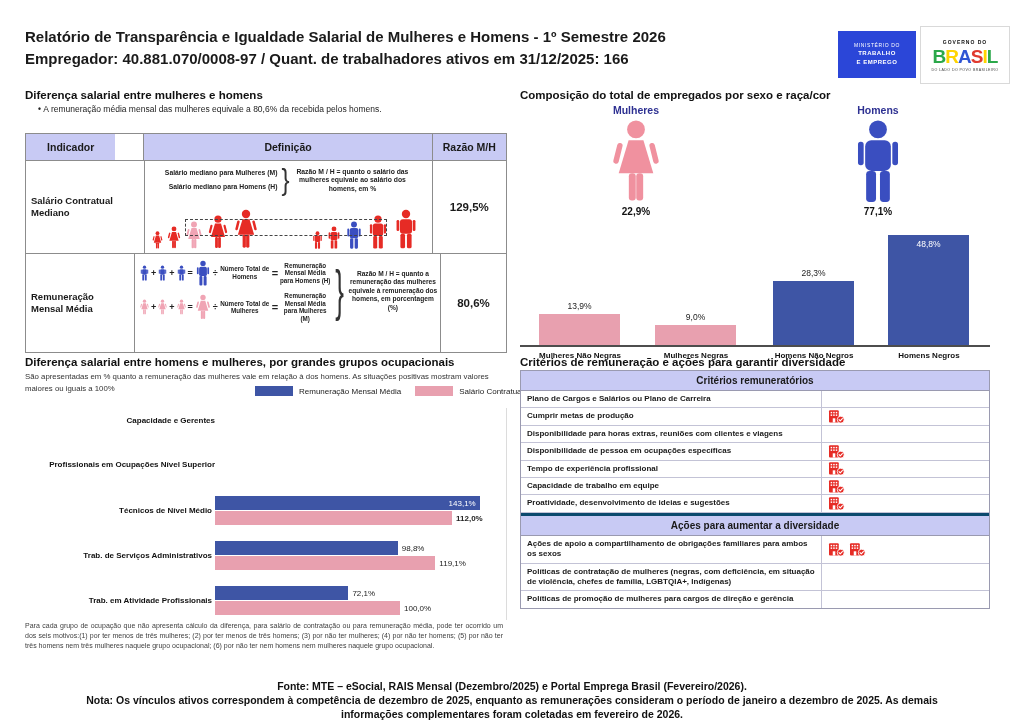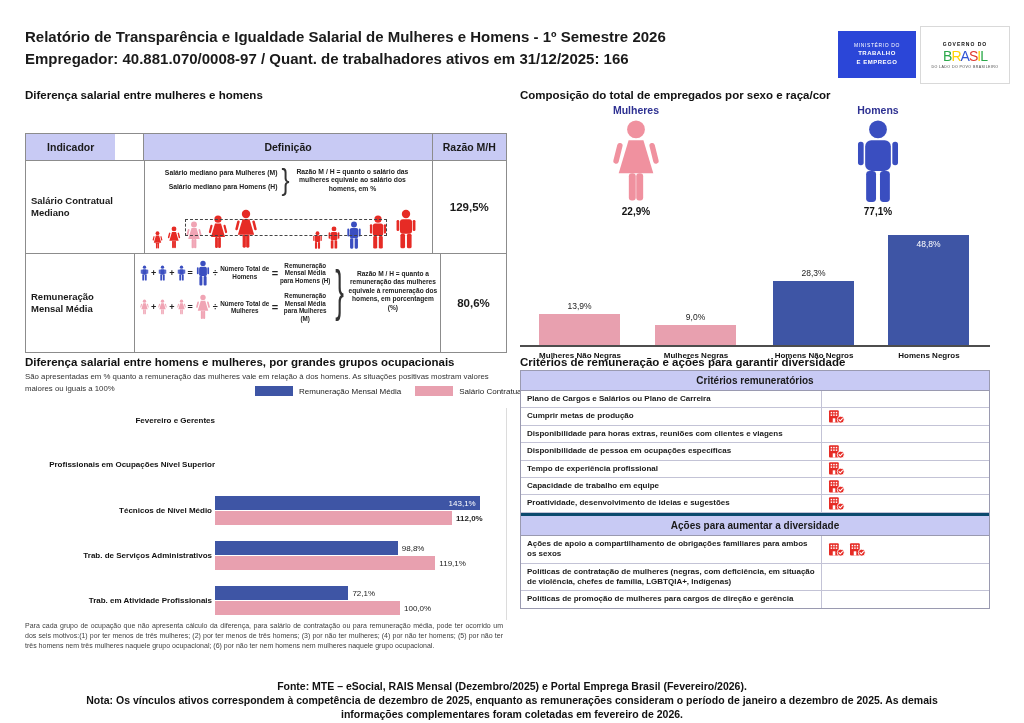--- a/index.html
+++ b/index.html
@@ -12,21 +12,21 @@
   .hdr-sub{position:absolute;left:25px;top:50px;font-size:15px;font-weight:bold;}
   .logo-mte{position:absolute;left:838px;top:31px;width:78px;height:47px;background:#2B46D8;
             display:flex;flex-direction:column;align-items:center;justify-content:center;
             color:#fff;text-align:center;line-height:1.5;}
   .logo-mte .l1{font-size:5px;letter-spacing:.6px;}
   .logo-mte .l2{font-size:6px;font-weight:bold;letter-spacing:.5px;}
   .logo-gov{position:absolute;left:920px;top:26px;width:88px;height:56px;background:#fff;
             border:1px solid #d9d9d9;display:flex;flex-direction:column;align-items:center;
             justify-content:center;gap:2px;}
   .gov-top{font-size:5px;font-weight:bold;letter-spacing:1px;color:#111;}
-  .gov-brand{font-size:14px;font-weight:400;letter-spacing:-1px;line-height:1;}
+  .gov-brand{font-size:19px;font-weight:700;letter-spacing:-1px;line-height:1;}
   .gov-brand span:nth-child(1){color:#2BA84A;}
   .gov-brand span:nth-child(2){color:#FFD400;}
   .gov-brand span:nth-child(3){color:#2F54D4;}
   .gov-brand span:nth-child(4){color:#E03A2F;}
   .gov-brand span:nth-child(5){color:#FFD400;}
   .gov-brand span:nth-child(6){color:#2BA84A;}
   .gov-bottom{font-size:3.6px;letter-spacing:.4px;color:#444;}
 
   
   .sec-title{font-size:11.5px;font-weight:bold;color:#111;}
@@ -169,20 +169,21 @@
   <div class="logo-gov">
     <div class="gov-top">GOVERNO DO</div>
     <div class="gov-brand">
       <span>B</span><span>R</span><span>A</span><span>S</span><span>I</span><span>L</span>
     </div>
     <div class="gov-bottom">DO LADO DO POVO BRASILEIRO</div>
   </div>
 
   <div class="sec-title abs" style="left:25px;top:89px;">Diferença salarial entre mulheres e homens</div>
   <div class="bullets">
+    <div>A remuneração média mensal das mulheres equivale a 80,6% da recebida pelos homens.</div>
   </div>
 
   <div class="tbl">
     <div class="trow thead">
       <div class="tc c1">Indicador</div>
       <div class="tc c2">Definição</div>
       <div class="tc c3">Razão M/H</div>
     </div>
 
     <div class="trow r1">
@@ -339,21 +340,21 @@
   <div class="sec-title abs" style="left:25px;top:356px;">Diferença salarial entre homens e mulheres, por grandes grupos ocupacionais</div>
   <div class="occ-sub">São apresentadas em % quanto a remuneração das mulheres vale em relação à dos homens. As situações positivas mostram valores maiores ou iguais a 100%</div>
   <div class="legend">
     <span class="sw blue"></span>
     <span>Remuneração Mensal Média</span>
     <span class="sw pink" style="margin-left:8px;"></span>
     <span>Salário Contratual Mediano</span>
   </div>
 
   <div class="occ-chart">
-    <div class="occ-cat-only" style="top:8px;">Fevereiro e Gerentes</div>
+    <div class="occ-cat-only" style="top:8px;">Capacidade e Gerentes</div>
     <div class="occ-cat-only" style="top:52px;">Profissionais em Ocupações Nível Superior</div>
 
     <div class="occ-pair" style="top:88px;">
       <div class="occ-label">Técnicos de Nível Médio</div>
       <div class="occ-bars">
         <div class="obar blue" style="width: 264.735px;">
           <span class="bval in">143,1%</span>
         </div>
         <div class="obar pink" style="width: 237px; font-weight: bold;">
           <span class="bval out">112,0%</span>

